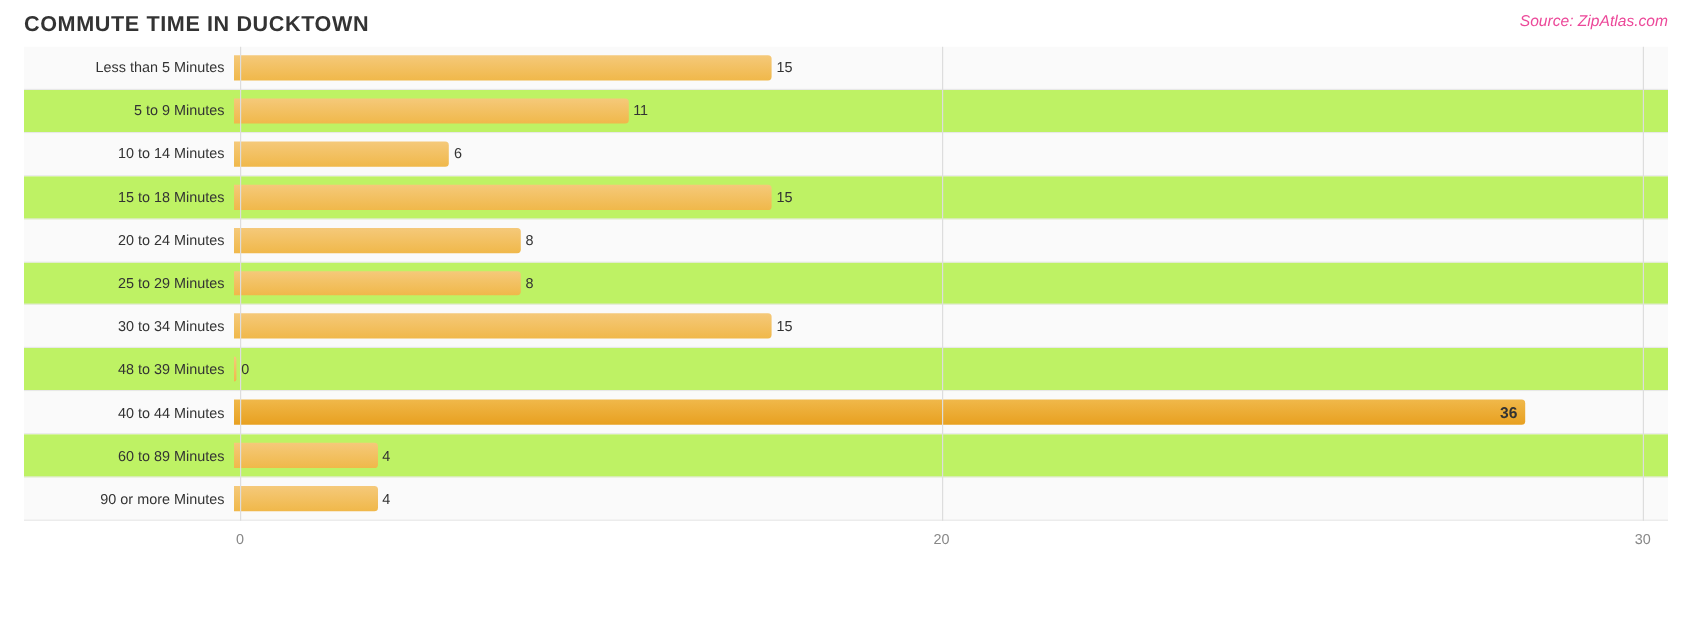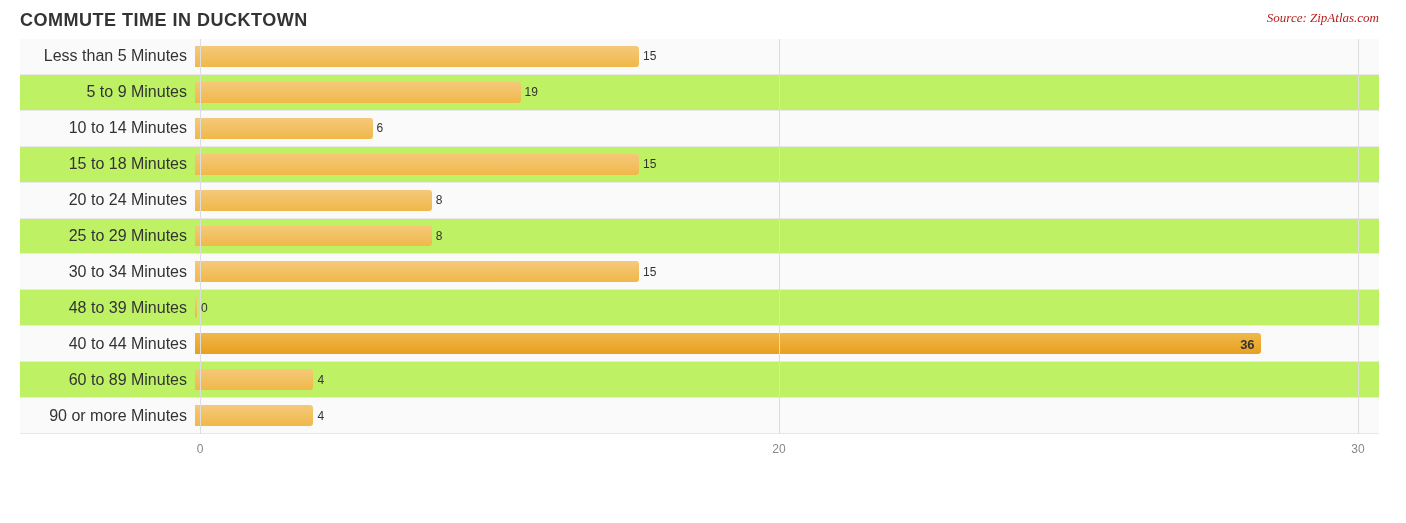--- a/index.html
+++ b/index.html
@@ -6,41 +6,40 @@
     body {
       font-family: Arial, sans-serif;
       background: #fff;
       width: 1406px;
       height: 523px;
       overflow: hidden;
     }
     .chart-container {
       width: 1406px;
       height: 523px;
-      padding: 10px 27px 40px 20px;
+      padding: 10px 16px 40px 20px;
       position: relative;
     }
     .header-row {
       display: flex;
       justify-content: space-between;
       align-items: flex-start;
       margin-bottom: 8px;
     }
     .chart-title {
       font-size: 18px;
       font-weight: bold;
       color: #333;
       text-transform: uppercase;
       letter-spacing: 0.5px;
     }
     .source-text {
       font-size: 13px;
-      color: #b91c1c;
+      color: #ec4899;
       font-style: italic;
-      font-family: Liberation Serif, serif;
     }
     .chart-area {
       position: relative;
       width: 100%;
       height: 420px;
     }
     .grid-lines {
       position: absolute;
       top: 0;
       left: 180px;
@@ -77,21 +76,21 @@
       align-items: center;
       border-bottom: 1px solid #e8e8e8;
       background: #bef264;
     }
     .bar-row:nth-child(odd) {
       background: #fafafa;
     }
     .bar-label {
       width: 175px;
       min-width: 175px;
-      font-size: 16px;
+      font-size: 12px;
       color: #333;
       text-align: right;
       padding-right: 8px;
       white-space: nowrap;
     }
     .bar-wrapper {
       flex: 1;
       position: relative;
       height: 60%;
       display: flex;
@@ -142,21 +141,21 @@
           <div class="bar-wrapper">
             <div class="bar" style="width: 37.5%;">
               <span class="bar-value">15</span>
             </div>
           </div>
         </div>
         <div class="bar-row">
           <div class="bar-label">5 to 9 Minutes</div>
           <div class="bar-wrapper">
             <div class="bar" style="width: 27.5%;">
-              <span class="bar-value">19</span>
+              <span class="bar-value">11</span>
             </div>
           </div>
         </div>
         <div class="bar-row">
           <div class="bar-label">10 to 14 Minutes</div>
           <div class="bar-wrapper">
             <div class="bar" style="width: 15%;">
               <span class="bar-value">6</span>
             </div>
           </div>

